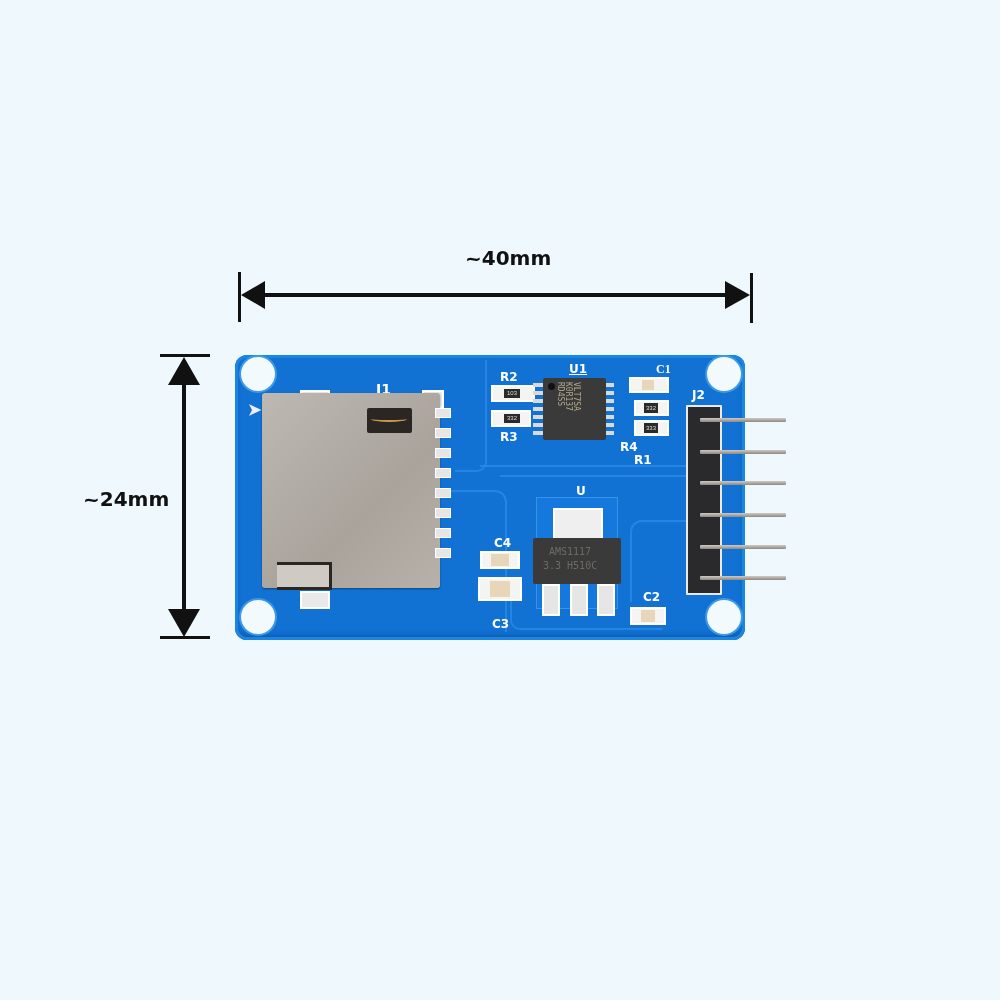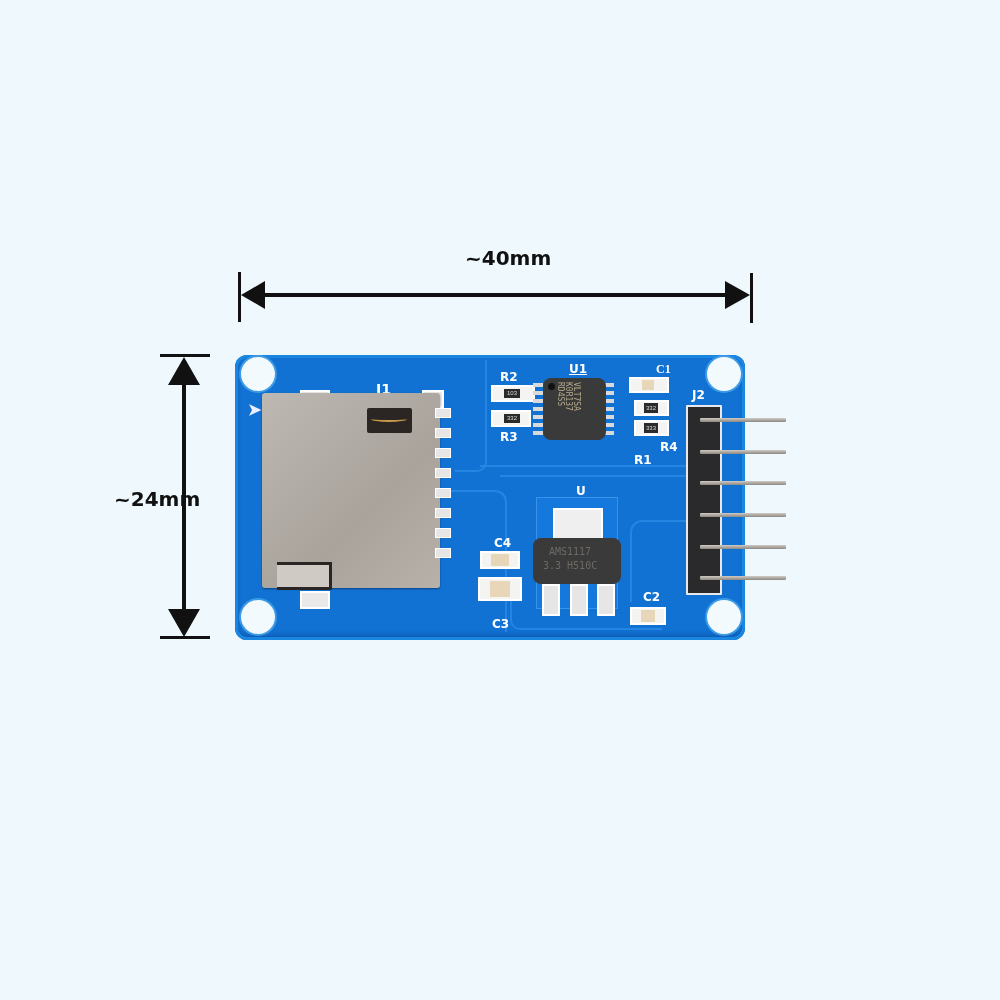--- a/index.html
+++ b/index.html
@@ -8,21 +8,21 @@
     .dim-label { font-family:"DejaVu Sans", sans-serif; font-weight:bold; font-size:20px; color:#111; }
     .board { left:235px; top:355px; width:510px; height:285px; background:#1172d4; border-radius:12px;
              box-shadow: inset 0 0 0 3px #1a86e0, inset 0 -4px 6px rgba(0,30,80,0.35); }
     .hole { width:34px; height:34px; border-radius:50%; background:#f3fafd; box-shadow: 0 0 0 2px #3d9ae6; }
     .silk { color:#ffffff; font-family:"DejaVu Sans", sans-serif; font-weight:bold; font-size:12px; }
     .trace { border:2px solid #2a8ae6; opacity:0.8; }
     .sd-slot { left:262px; top:393px; width:178px; height:195px; background:linear-gradient(135deg,#bdb8b2,#a9a39c 60%,#b7b1aa); border-radius:3px; box-shadow: 0 1px 2px rgba(0,0,0,.4); }
     .sd-pin { width:14px; height:8px; background:#e6e6e6; border:1px solid #fff; }
     .smd { background:#f4f4f2; border:2px solid #fff; }
     .res-body { background:#2b2b2b; }
-    .chip { background:#3a3a3a; border-radius:8px; }
+    .chip { background:#3a3a3a; border-radius:2px; }
     .chip-text { color:#b4a98c; font-size:8px; font-family:"DejaVu Sans Mono", monospace; line-height:10px; transform:rotate(90deg); transform-origin:center; }
     .ic-pin { width:10px; height:4px; background:#d9d9d9; }
     .header-pin { height:4px; background:linear-gradient(#cfcac4,#8d8882); border-radius:1px; }
     .header-block { background:#2a2a2c; }
   </style>
 </head>
 <body>
 
 <div class="abs" style="left:238px;top:270px;width:516px;height:52px;">
   <div class="abs" style="left:0;top:2px;width:3px;height:50px;background:#111;"></div>
@@ -33,21 +33,21 @@
 </div>
 <div class="abs dim-label" style="left:465px;top:246px;">~40mm</div>
 
 <div class="abs" style="left:160px;top:354px;width:50px;height:286px;">
   <div class="abs" style="left:0;top:0;width:50px;height:3px;background:#111;"></div>
   <div class="abs" style="left:0;top:282px;width:50px;height:3px;background:#111;"></div>
   <div class="abs" style="left:22px;top:20px;width:4px;height:246px;background:#111;"></div>
   <div class="abs" style="left:8px;top:3px;width:0;height:0;border-left:16px solid transparent;border-right:16px solid transparent;border-bottom:28px solid #111;"></div>
   <div class="abs" style="left:8px;top:255px;width:0;height:0;border-left:16px solid transparent;border-right:16px solid transparent;border-top:28px solid #111;"></div>
 </div>
-<div class="abs dim-label" style="left:83px;top:487px;margin-left:31px;">~24mm</div>
+<div class="abs dim-label" style="left:83px;top:487px;">~24mm</div>
 
 <div class="abs board"></div>
 
 <div class="abs hole" style="left:241px;top:357px;"></div>
 <div class="abs hole" style="left:241px;top:600px;"></div>
 <div class="abs hole" style="left:707px;top:357px;"></div>
 <div class="abs hole" style="left:707px;top:600px;"></div>
 
 <div class="abs trace" style="left:455px;top:360px;width:30px;height:110px;border-left:none;border-top:none;border-radius:0 0 10px 0;"></div>
 <div class="abs trace" style="left:480px;top:465px;width:220px;height:0;border-bottom:none;border-left:none;border-right:none;"></div>
@@ -124,21 +124,21 @@
 <div class="abs silk" style="left:656px;top:362px;font-family:Liberation Serif, serif;">C1</div>
 <div class="abs smd" style="left:629px;top:377px;width:36px;height:12px;">
   <div class="abs" style="left:11px;top:1px;width:12px;height:10px;background:#e7d7b8;"></div>
 </div>
 <div class="abs smd" style="left:634px;top:400px;width:31px;height:12px;">
   <div class="abs res-body" style="left:8px;top:1px;width:14px;height:10px;color:#ddd;font-size:6px;text-align:center;line-height:10px;">332</div>
 </div>
 <div class="abs smd" style="left:634px;top:420px;width:31px;height:12px;">
   <div class="abs res-body" style="left:8px;top:1px;width:14px;height:10px;color:#ddd;font-size:6px;text-align:center;line-height:10px;">333</div>
 </div>
-<div class="abs silk" style="left:660px;top:440px;">R4</div>
+<div class="abs silk" style="left:620px;top:440px;">R4</div>
 <div class="abs silk" style="left:634px;top:453px;">R1</div>
 
 <div class="abs" style="left:536px;top:497px;width:80px;height:110px;background:#1478dc;border:1px solid #3793ea;"></div>
 <div class="abs silk" style="left:576px;top:484px;">U</div>
 <div class="abs" style="left:553px;top:508px;width:46px;height:30px;background:#efefef;border:2px solid #fff;"></div>
 <div class="abs chip" style="left:533px;top:538px;width:88px;height:46px;">
   <div class="abs" style="left:16px;top:8px;color:#6e6a64;font-size:10px;font-family:'DejaVu Sans Mono', monospace;">AMS1117</div>
   <div class="abs" style="left:10px;top:22px;color:#6e6a64;font-size:10px;font-family:'DejaVu Sans Mono', monospace;">3.3 H510C</div>
 </div>
 <div class="abs" style="left:542px;top:584px;width:14px;height:28px;background:#e6e6e6;border:2px solid #fff;"></div>

